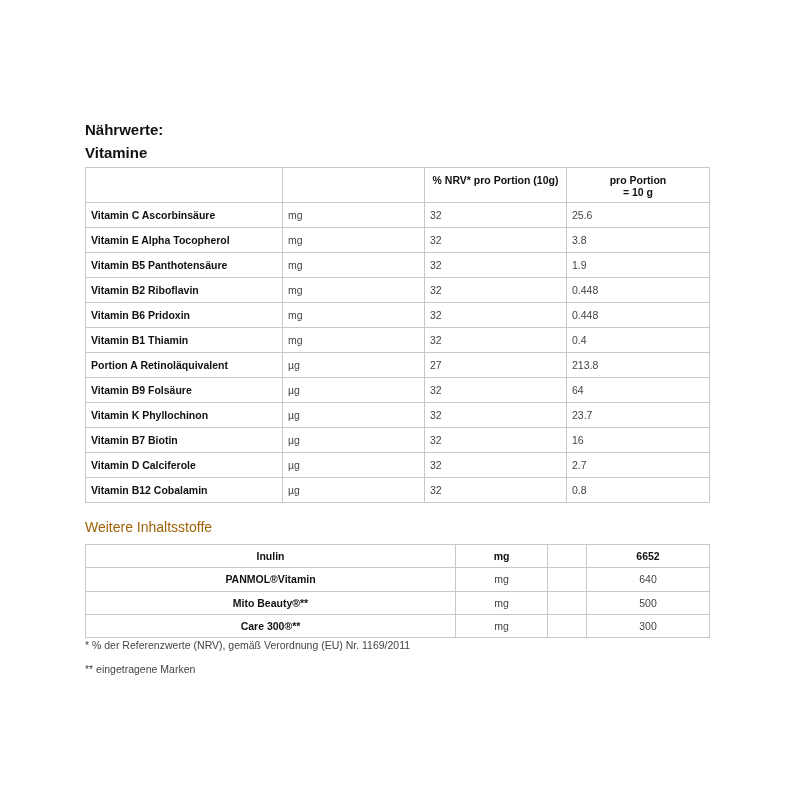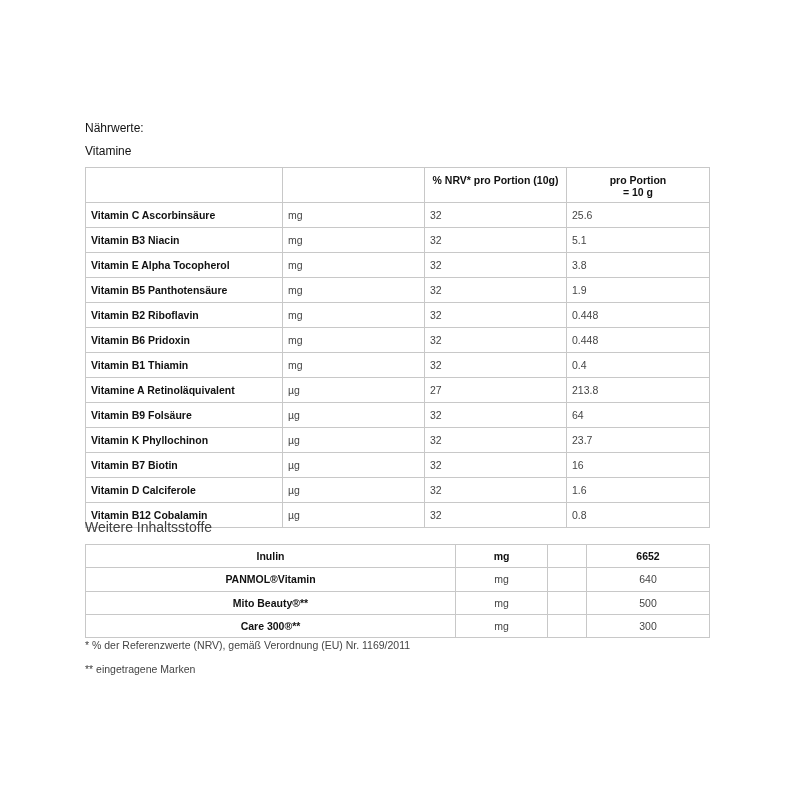--- a/index.html
+++ b/index.html
@@ -1,27 +1,27 @@
 <!DOCTYPE html>
 <html><head>
 <meta charset="utf-8">
 <style>
   html,body{margin:0;padding:0;background:#fff;}
   body{width:800px;height:800px;position:relative;font-family:"Liberation Sans",sans-serif;color:#222;}
-  .h{position:absolute;left:85px;font-size:12px;font-weight:normal;color:#111;}
+  .h{position:absolute;left:85px;font-size:15px;font-weight:bold;color:#111;}
   table{position:absolute;border-collapse:collapse;font-size:10.5px;}
   td{border:1px solid #c8c8c8;padding:0 5px;vertical-align:middle;color:#444;}
   td.b{font-weight:bold;color:#111;}
   #t1{left:85px;top:167px;width:625px;border:1.5px solid #555;}
   #t1 tr{height:25px;}
   #t1 tr.hdr{height:35px;}
   #t1 tr.hdr td{vertical-align:top;padding-top:6px;font-weight:bold;color:#111;text-align:center;}
   #t2{left:85px;top:544px;width:625px;border:1.5px solid #555;}
   #t2 tr{height:23.3px;text-align:center;}
-  .sec{position:absolute;left:85px;top:519px;font-size:14px;color:#404040;}
+  .sec{position:absolute;left:85px;top:519px;font-size:14px;color:#a16207;}
   .note{position:absolute;left:85px;font-size:10.5px;color:#444;}
 </style>
 </head>
 <body>
 
 <div class="h" style="top:121px">Nährwerte:</div>
 <div class="h" style="top:144px">Vitamine</div>
 
 <table id="t1">
   <colgroup>
@@ -37,26 +37,20 @@
     <td>% NRV* pro Portion (10g)</td>
     <td><span>pro Portion</span><br><span>= 10 g</span></td>
   </tr>
   </tbody>
     <tbody id="t1body">
       <tr>
         <td class="b">Vitamin C Ascorbinsäure</td>
         <td>mg</td>
         <td>32</td>
         <td>25.6</td>
-      </tr>
-      <tr>
-        <td class="b">Vitamin B3 Niacin</td>
-        <td>mg</td>
-        <td>32</td>
-        <td>5.1</td>
       </tr>
       <tr>
         <td class="b">Vitamin E Alpha Tocopherol</td>
         <td>mg</td>
         <td>32</td>
         <td>3.8</td>
       </tr>
       <tr>
         <td class="b">Vitamin B5 Panthotensäure</td>
         <td>mg</td>
@@ -75,21 +69,21 @@
         <td>32</td>
         <td>0.448</td>
       </tr>
       <tr>
         <td class="b">Vitamin B1 Thiamin</td>
         <td>mg</td>
         <td>32</td>
         <td>0.4</td>
       </tr>
       <tr>
-        <td class="b">Vitamine A Retinoläquivalent</td>
+        <td class="b">Portion A Retinoläquivalent</td>
         <td>µg</td>
         <td>27</td>
         <td>213.8</td>
       </tr>
       <tr>
         <td class="b">Vitamin B9 Folsäure</td>
         <td>µg</td>
         <td>32</td>
         <td>64</td>
       </tr>
@@ -102,21 +96,21 @@
       <tr>
         <td class="b">Vitamin B7 Biotin</td>
         <td>µg</td>
         <td>32</td>
         <td>16</td>
       </tr>
       <tr>
         <td class="b">Vitamin D Calciferole</td>
         <td>µg</td>
         <td>32</td>
-        <td>1.6</td>
+        <td>2.7</td>
       </tr>
       <tr>
         <td class="b">Vitamin B12 Cobalamin</td>
         <td>µg</td>
         <td>32</td>
         <td>0.8</td>
       </tr>
     </tbody>
 </table>
 

